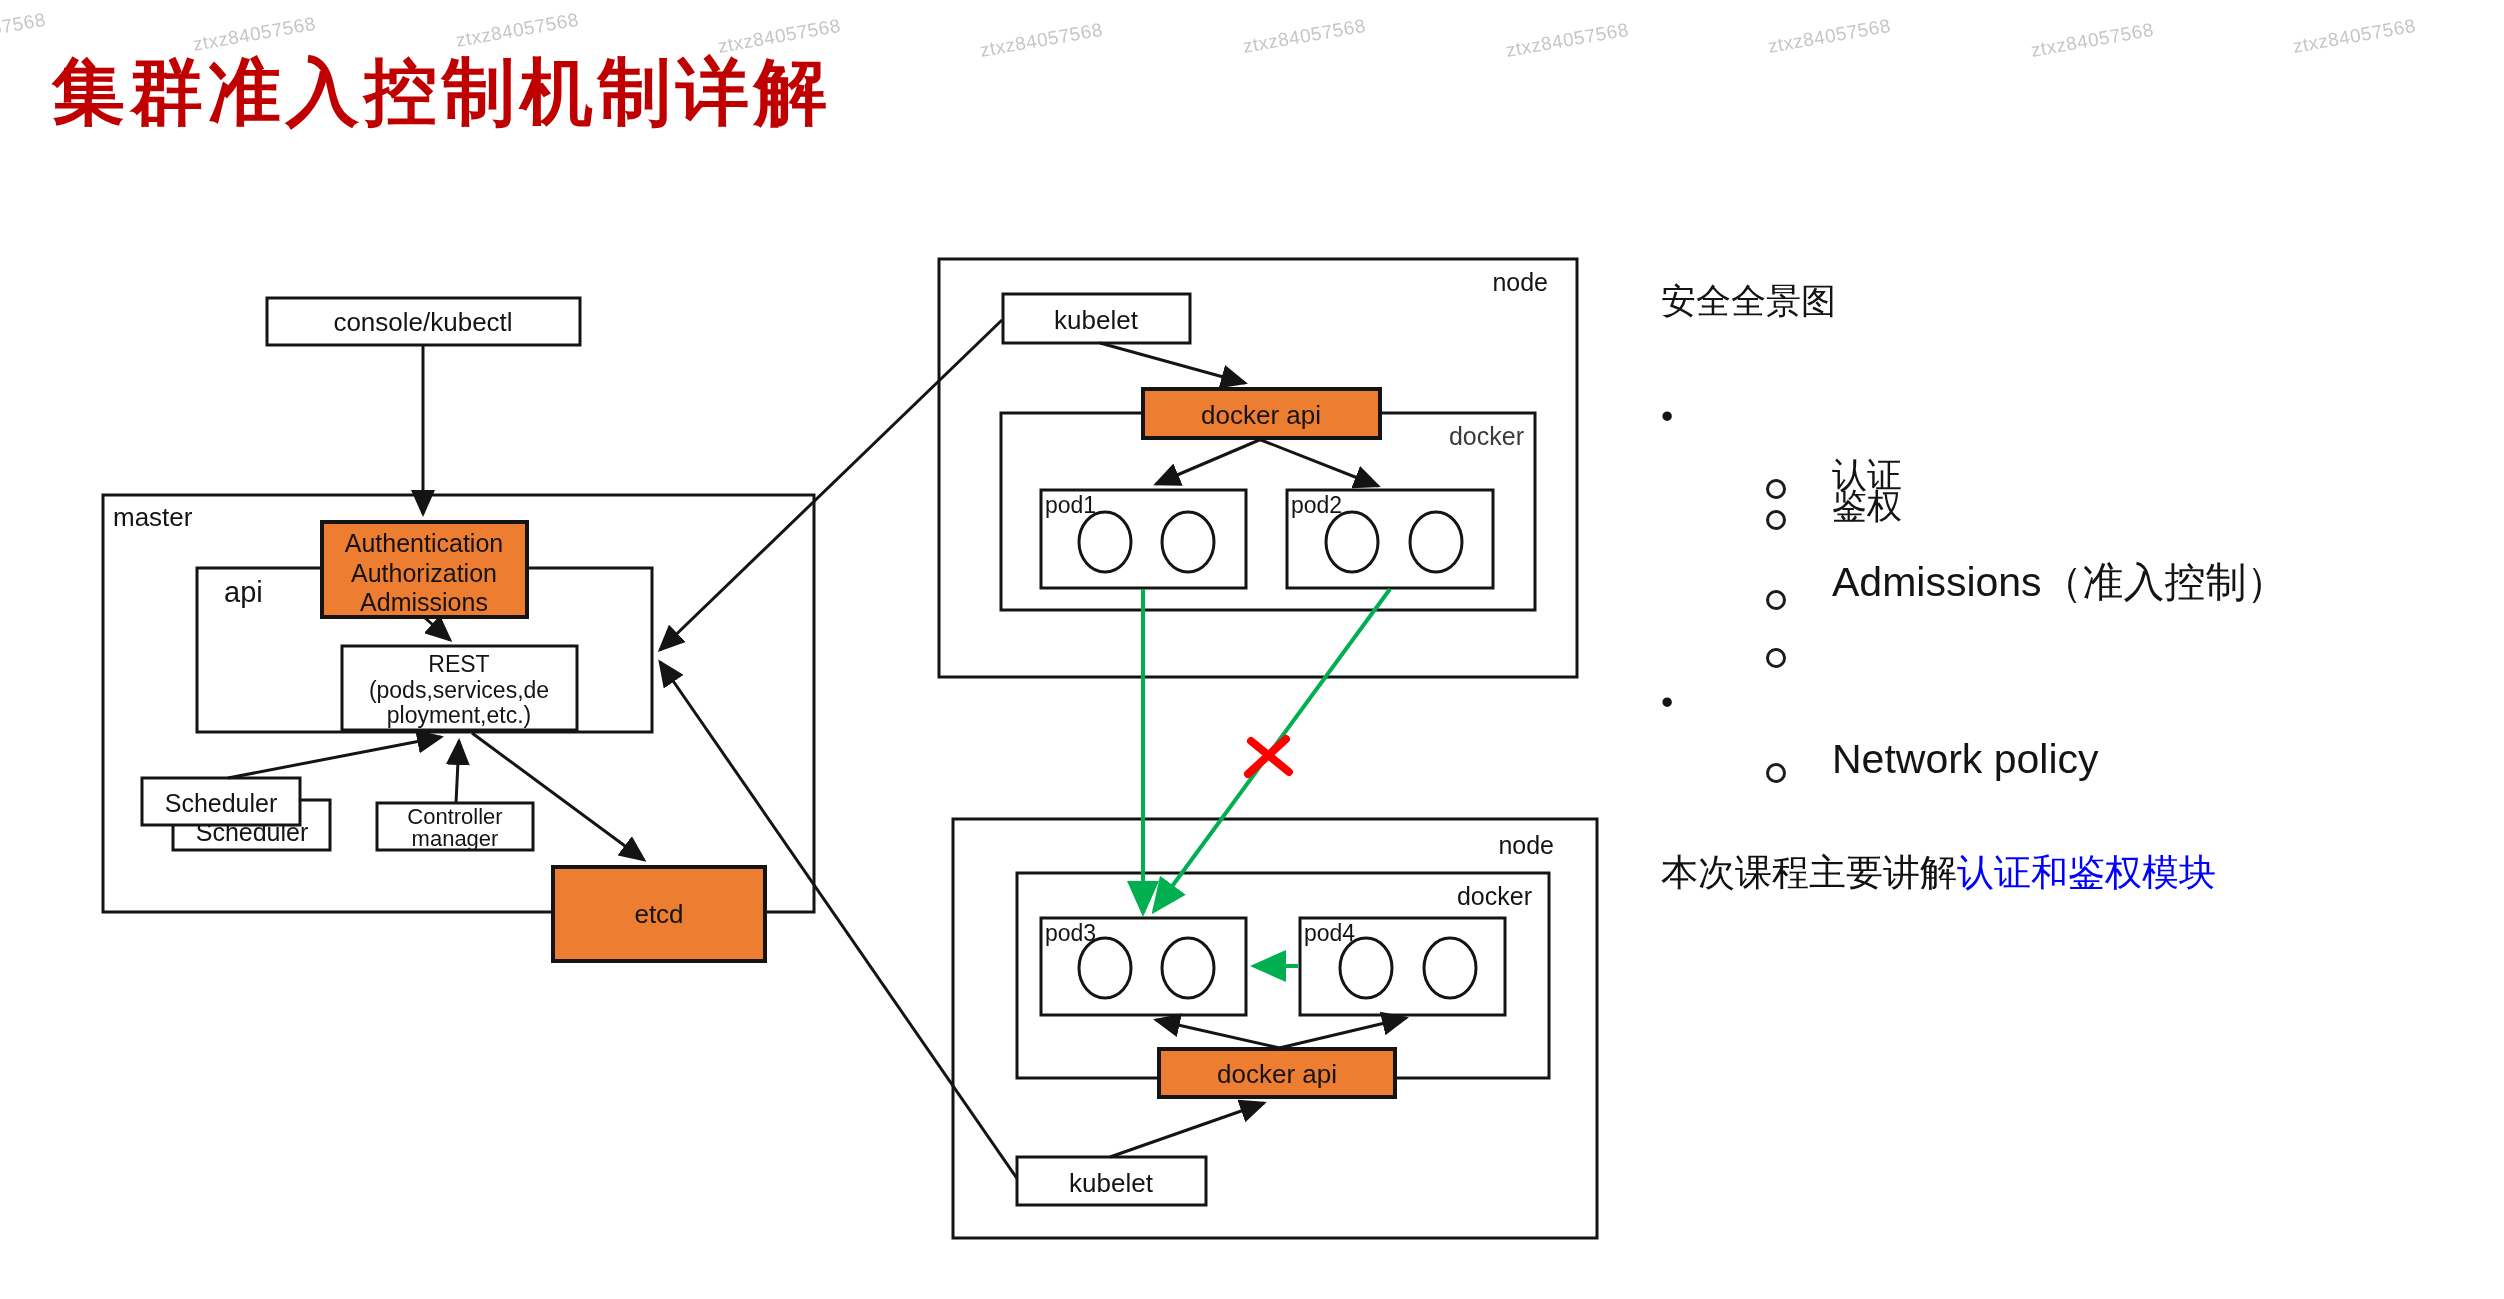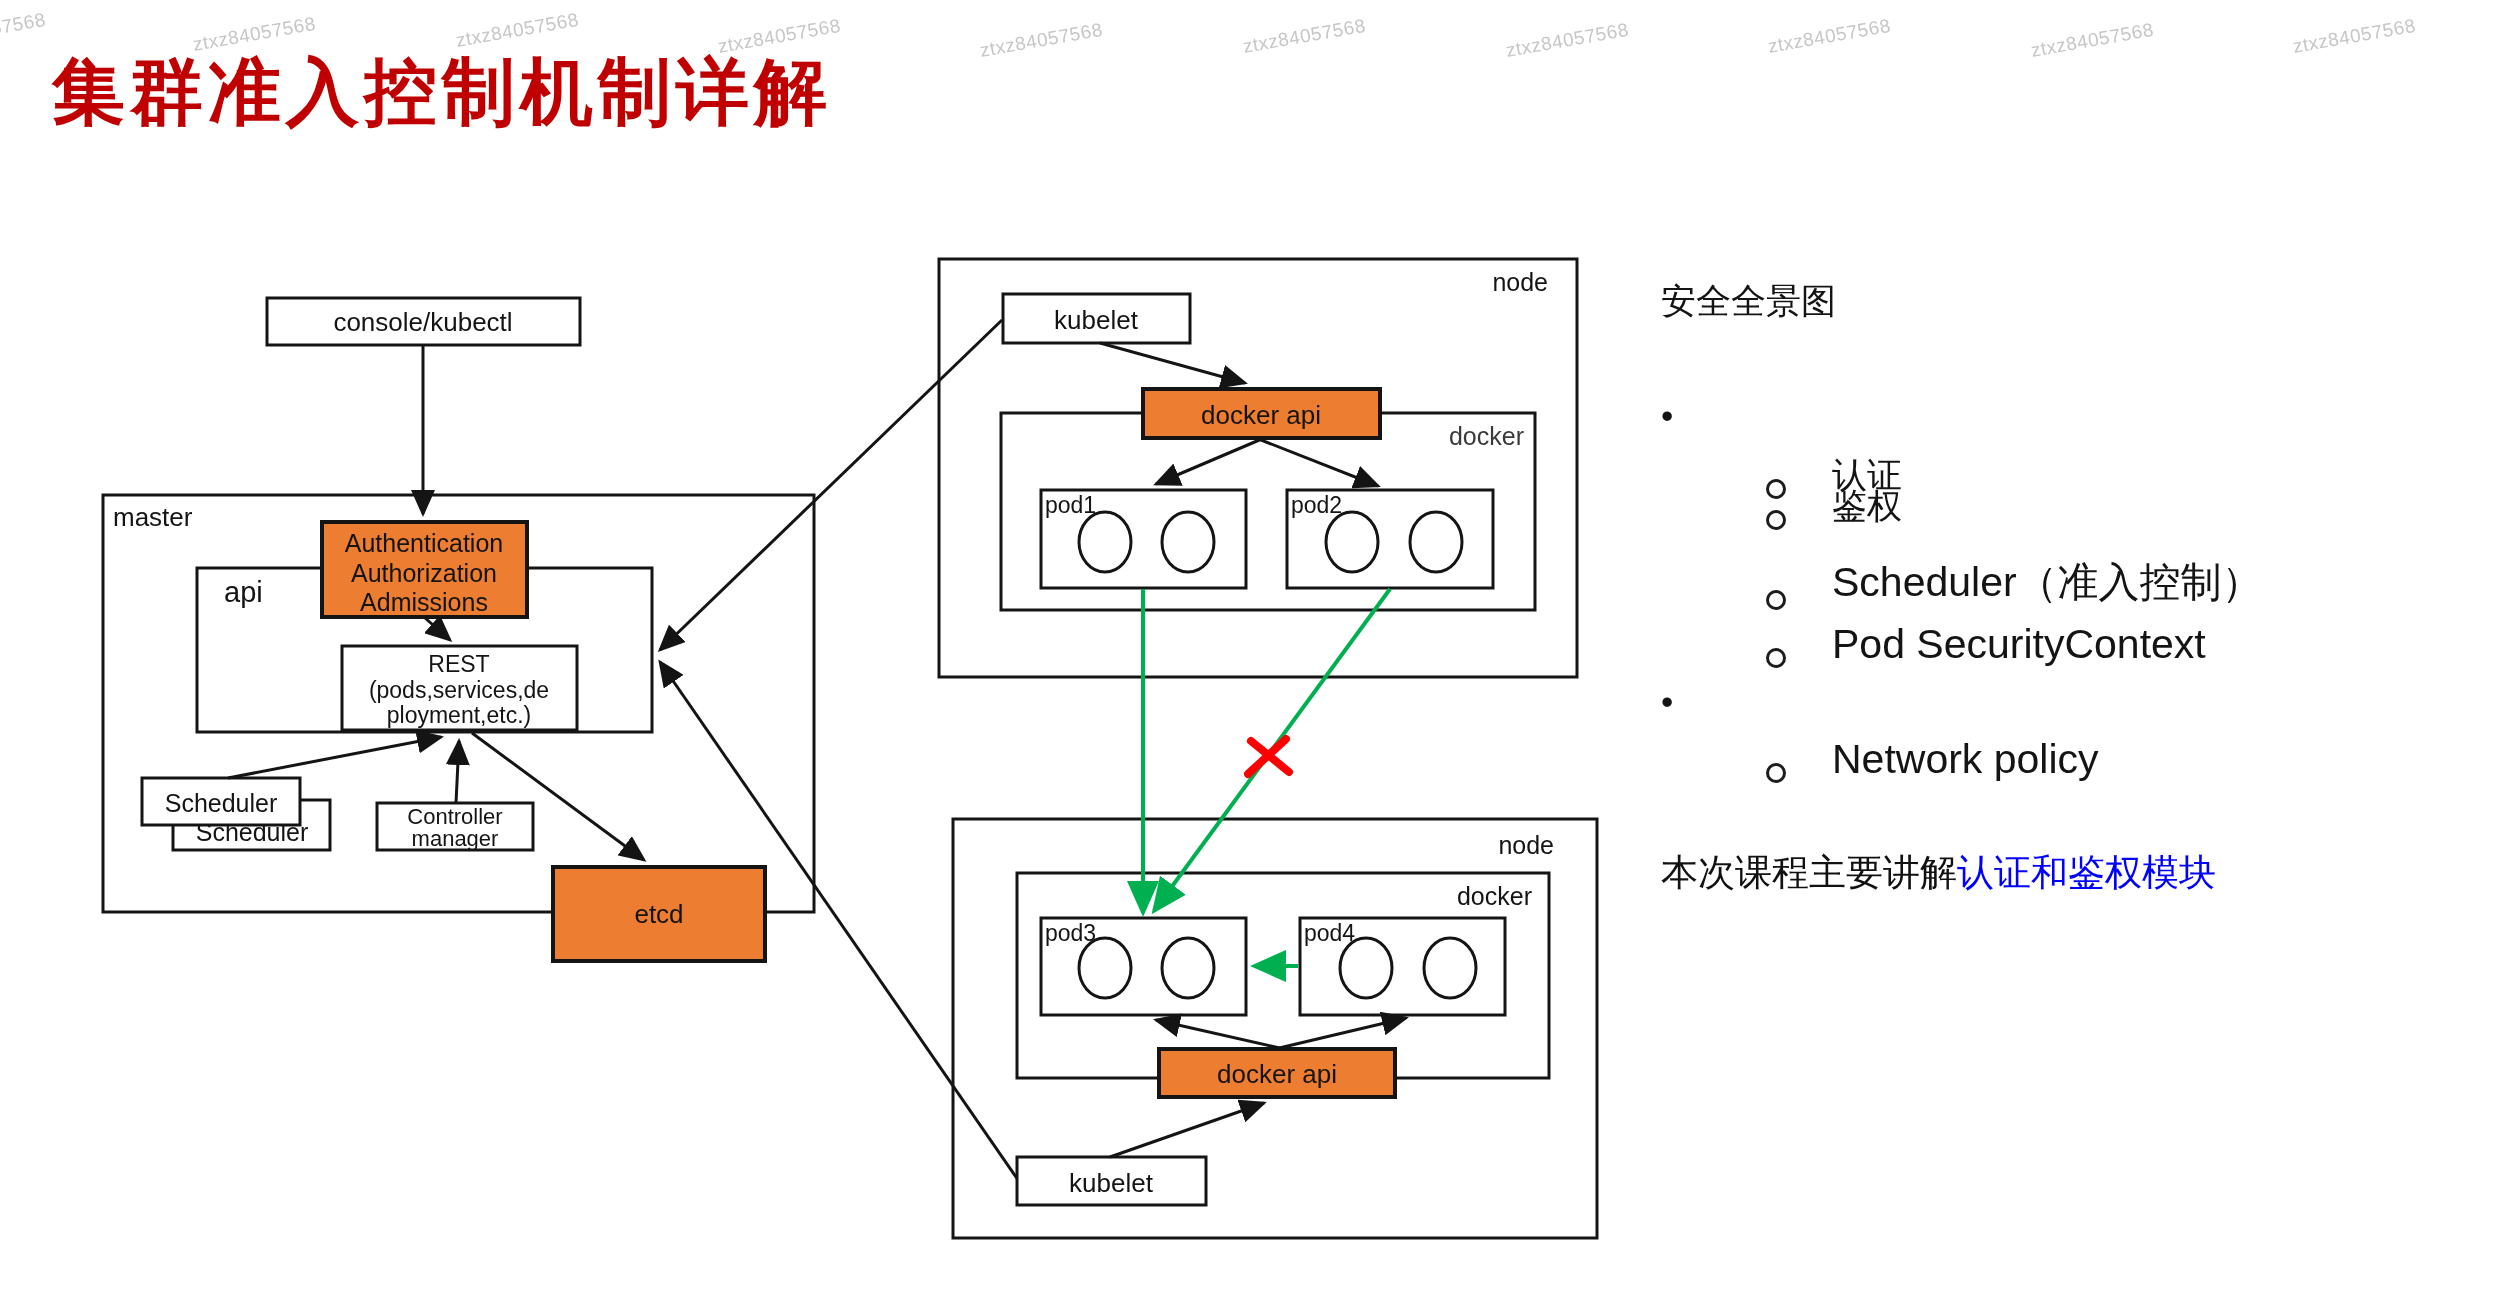--- a/index.html
+++ b/index.html
@@ -177,27 +177,26 @@
     <div class="prow lvl2" style="top:480px">
       <span class="ringcell">
           <span class="ring"></span>
         </span>
       <span>鉴权</span>
     </div>
     <div class="prow lvl2 latin" style="top:560px">
       <span class="ringcell">
           <span class="ring"></span>
         </span>
-      <span>Scheduler（准入控制）</span>
+      <span>Admissions（准入控制）</span>
     </div>
     <div class="prow lvl2 latin" style="top:618px">
       <span class="ringcell">
           <span class="ring"></span>
         </span>
-      <span>Pod SecurityContext</span>
     </div>
 
     <div class="prow lvl1" style="top:677px">
       <span class="dot">•</span>
     </div>
     <div class="prow lvl2 latin" style="top:733px">
       <span class="ringcell">
           <span class="ring"></span>
         </span>
       <span>Network policy</span>

